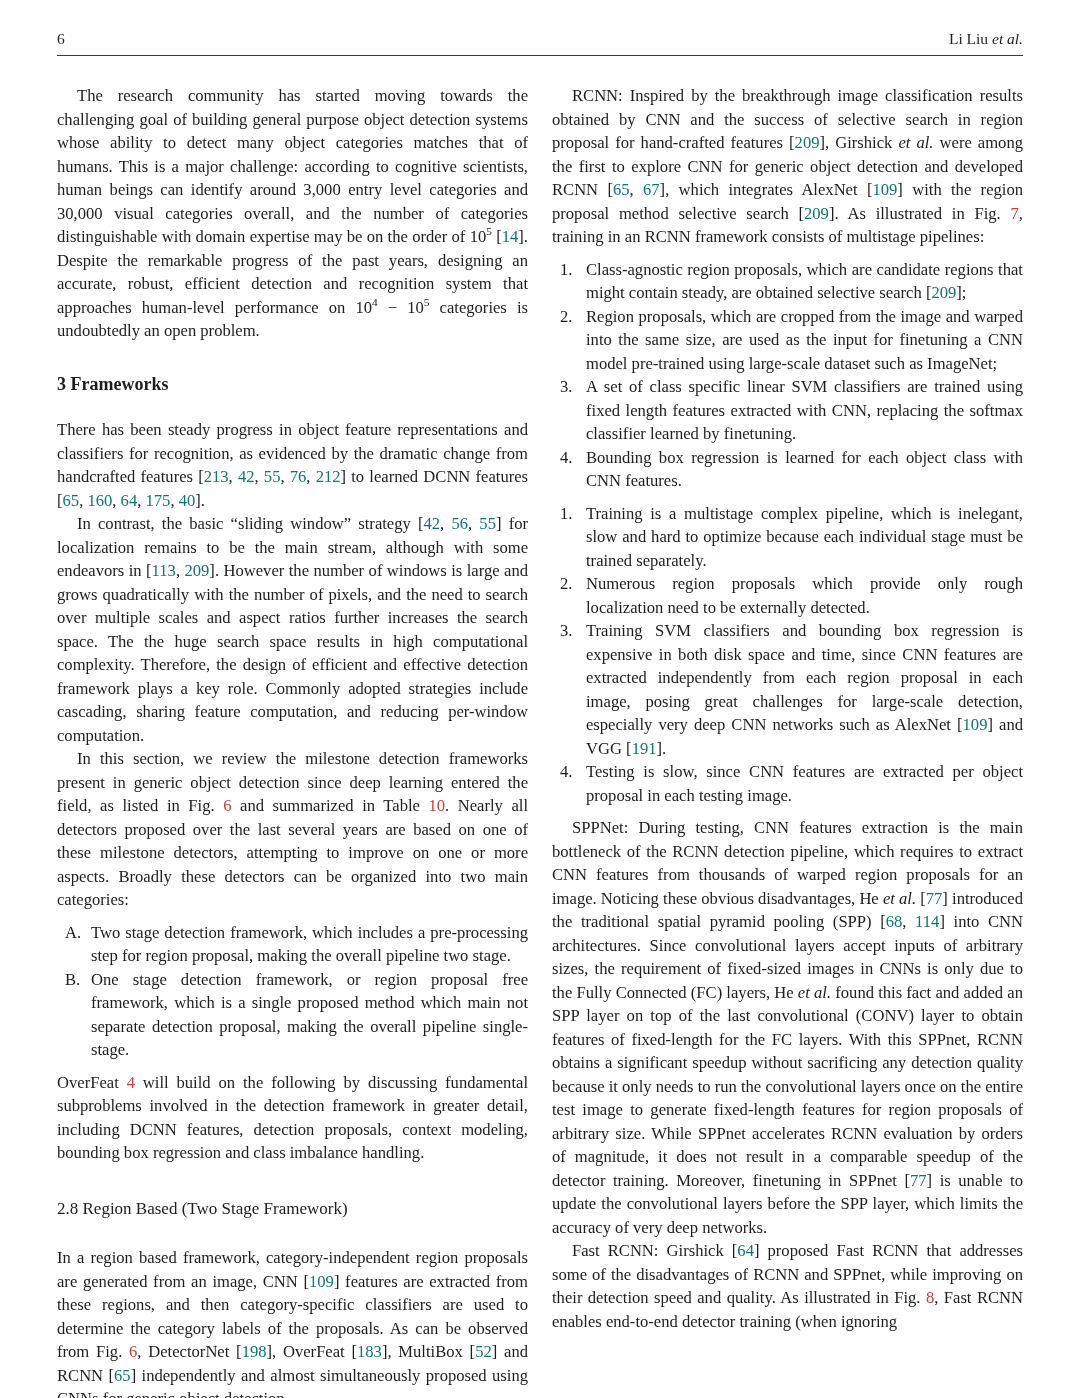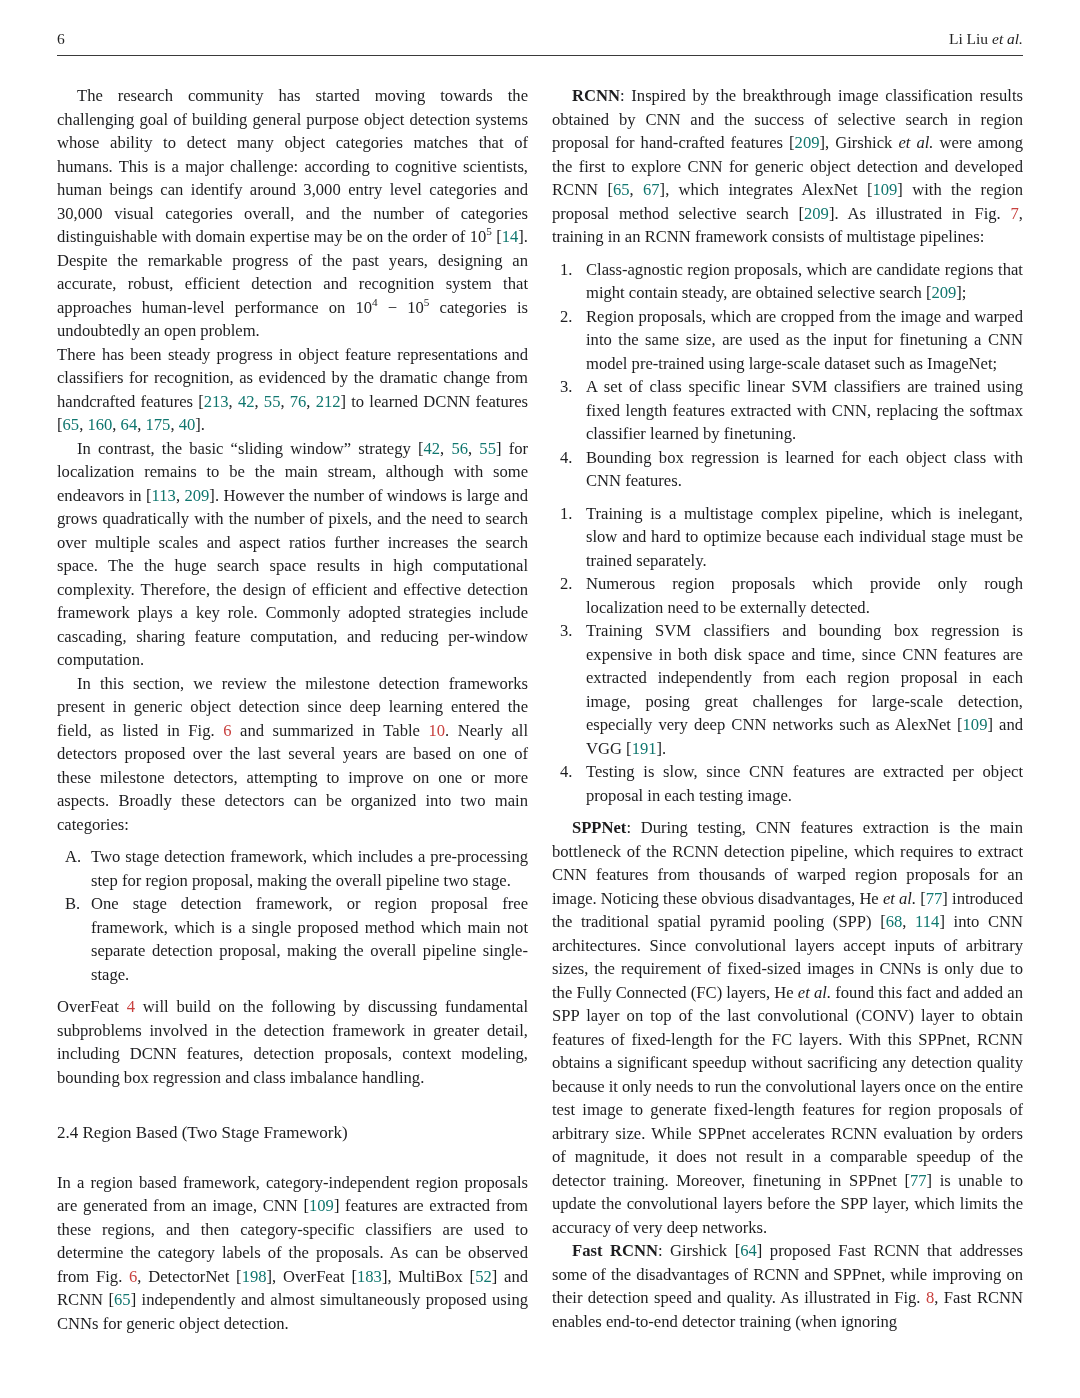--- a/index.html
+++ b/index.html
@@ -26,52 +26,53 @@
   .heading{
     font-weight:bold;font-size:18px;margin:30px 0 22px 0;
   }
   .subheading{
     font-size:17px;margin:32px 0 26px 0;
   }
   .list{margin:9px 0 9px 0;padding-left:8px;}
   .list-item{display:flex;}
   .list-item .marker{flex:0 0 26px;}
   .list-item .item-text{flex:1;text-align:justify;}
-  .s-b{font-weight:bold;}
+  .s-b{font-weight:normal;}
   .s-i{font-style:italic;}
   .s-cite{color:#0f766e;}
   .s-ref{color:#c8403e;}
   .s-sup{vertical-align:super;font-size:68%;line-height:0;}
 </style>
 </head>
 <body>
 
 <div class="page">
   <div class="header">
     <span>6</span>
     <span class="authors"><span>Li Liu </span><span class="etal">et al.</span></span>
   </div>
   <div class="columns">
     <div class="col">
         <div class="para indent"><span>The research community has started moving towards the challenging goal of building general purpose object detection systems whose ability to detect many object categories matches that of humans. This is a major challenge: according to cognitive scientists, human beings can identify around 3,000 entry level categories and 30,000 visual categories overall, and the number of categories distinguishable with domain expertise may be on the order of 10</span><span class="s-sup">5</span><span> [</span><span class="s-cite">14</span><span>]. Despite the remarkable progress of the past years, designing an accurate, robust, efficient detection and recognition system that approaches human-level performance on 10</span><span class="s-sup">4</span><span> − 10</span><span class="s-sup">5</span><span> categories is undoubtedly an open problem.</span></div>
+        <div class="heading">3 Frameworks</div>
         <div class="para"><span>There has been steady progress in object feature representations and classifiers for recognition, as evidenced by the dramatic change from handcrafted features [</span><span class="s-cite">213</span><span>, </span><span class="s-cite">42</span><span>, </span><span class="s-cite">55</span><span>, </span><span class="s-cite">76</span><span>, </span><span class="s-cite">212</span><span>] to learned DCNN features [</span><span class="s-cite">65</span><span>, </span><span class="s-cite">160</span><span>, </span><span class="s-cite">64</span><span>, </span><span class="s-cite">175</span><span>, </span><span class="s-cite">40</span><span>].</span></div>
         <div class="para indent"><span>In contrast, the basic “sliding window” strategy [</span><span class="s-cite">42</span><span>, </span><span class="s-cite">56</span><span>, </span><span class="s-cite">55</span><span>] for localization remains to be the main stream, although with some endeavors in [</span><span class="s-cite">113</span><span>, </span><span class="s-cite">209</span><span>]. However the number of windows is large and grows quadratically with the number of pixels, and the need to search over multiple scales and aspect ratios further increases the search space. The the huge search space results in high computational complexity. Therefore, the design of efficient and effective detection framework plays a key role. Commonly adopted strategies include cascading, sharing feature computation, and reducing per-window computation.</span></div>
         <div class="para indent"><span>In this section, we review the milestone detection frameworks present in generic object detection since deep learning entered the field, as listed in Fig. </span><span class="s-ref">6</span><span> and summarized in Table </span><span class="s-ref">10</span><span>. Nearly all detectors proposed over the last several years are based on one of these milestone detectors, attempting to improve on one or more aspects. Broadly these detectors can be organized into two main categories:</span></div>
         <div class="list">
           <div class="list-item">
             <span class="marker">A.</span>
             <span class="item-text"><span>Two stage detection framework, which includes a pre-processing step for region proposal, making the overall pipeline two stage.</span></span>
           </div>
           <div class="list-item">
             <span class="marker">B.</span>
             <span class="item-text"><span>One stage detection framework, or region proposal free framework, which is a single proposed method which main not separate detection proposal, making the overall pipeline single-stage.</span></span>
           </div>
         </div>
         <div class="para"><span>OverFeat </span><span class="s-ref">4</span><span> will build on the following by discussing fundamental subproblems involved in the detection framework in greater detail, including DCNN features, detection proposals, context modeling, bounding box regression and class imbalance handling.</span></div>
-        <div class="subheading">2.4 Region Based (Two Stage Framework)</div>
+        <div class="subheading">2.8 Region Based (Two Stage Framework)</div>
         <div class="para"><span>In a region based framework, category-independent region proposals are generated from an image, CNN [</span><span class="s-cite">109</span><span>] features are extracted from these regions, and then category-specific classifiers are used to determine the category labels of the proposals. As can be observed from Fig. </span><span class="s-ref">6</span><span>, DetectorNet [</span><span class="s-cite">198</span><span>], OverFeat [</span><span class="s-cite">183</span><span>], MultiBox [</span><span class="s-cite">52</span><span>] and RCNN [</span><span class="s-cite">65</span><span>] independently and almost simultaneously proposed using CNNs for generic object detection.</span></div>
       </div>
     <div class="col">
         <div class="para indent"><span class="s-b">RCNN</span><span>: Inspired by the breakthrough image classification results obtained by CNN and the success of selective search in region proposal for hand-crafted features [</span><span class="s-cite">209</span><span>], Girshick </span><span class="s-i">et al.</span><span> were among the first to explore CNN for generic object detection and developed RCNN [</span><span class="s-cite">65</span><span>, </span><span class="s-cite">67</span><span>], which integrates AlexNet [</span><span class="s-cite">109</span><span>] with the region proposal method selective search [</span><span class="s-cite">209</span><span>]. As illustrated in Fig. </span><span class="s-ref">7</span><span>, training in an RCNN framework consists of multistage pipelines:</span></div>
         <div class="list">
           <div class="list-item">
             <span class="marker">1.</span>
             <span class="item-text"><span>Class-agnostic region proposals, which are candidate regions that might contain steady, are obtained selective search [</span><span class="s-cite">209</span><span>];</span></span>
           </div>
           <div class="list-item">

